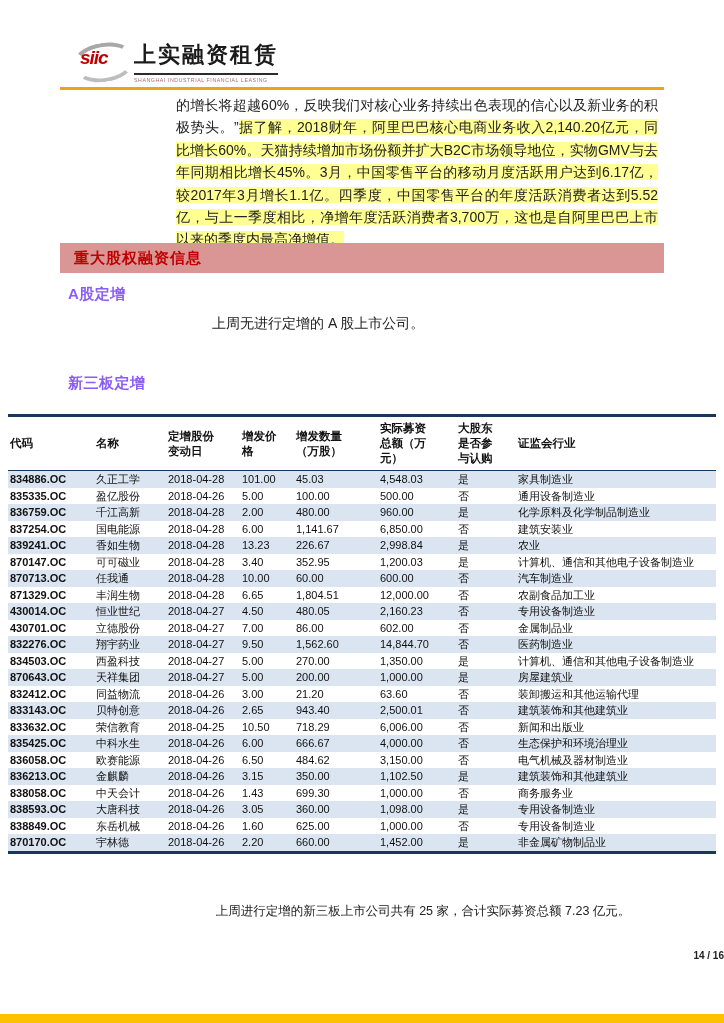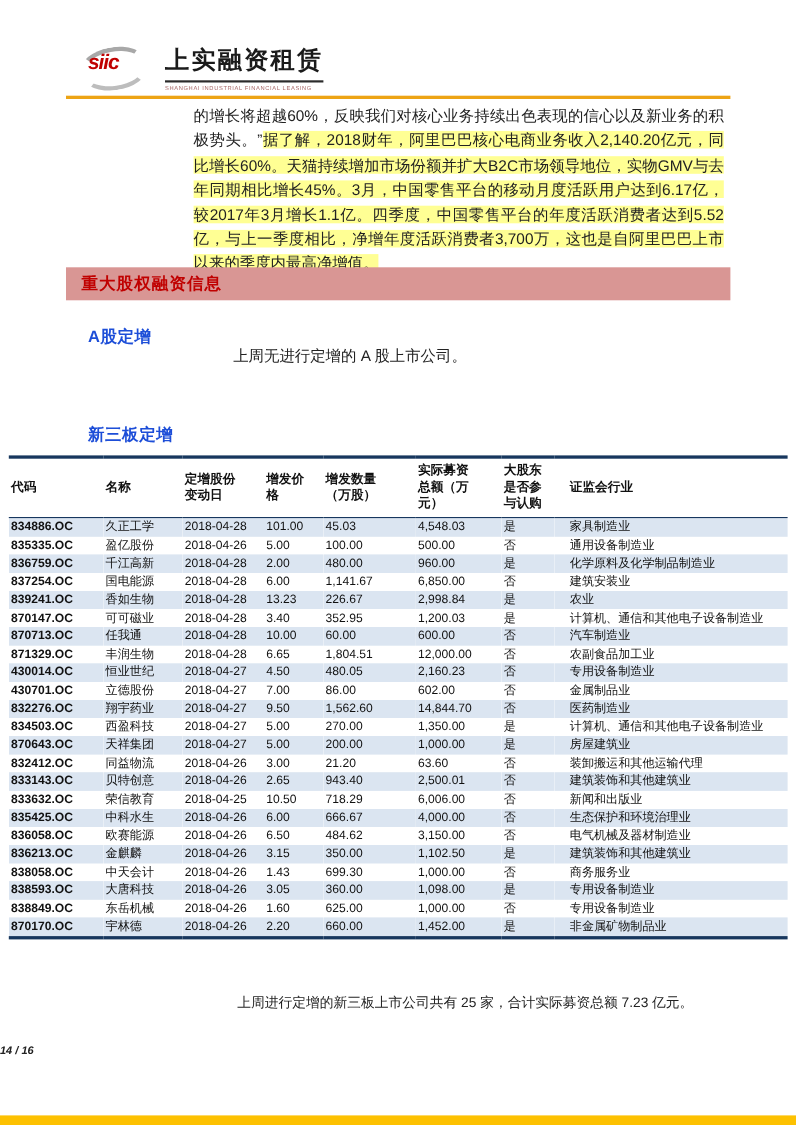--- a/index.html
+++ b/index.html
@@ -2,60 +2,60 @@
 <html style="--banner-bg: #d99694; --banner-text: #c00000; --table-border: #17375e; --row-shade: #dbe5f1; --gold-rule: #eda414; --gold-bar: #fdc101; --logo-red: #c00000; --highlight: #ffff94;"><head>
 <meta charset="utf-8">
 <style>
   html,body{margin:0;padding:0;background:#ffffff;}
   .page{
     position:relative;width:724px;height:1023px;background:#fff;
     font-family:"Liberation Sans","DejaVu Sans",sans-serif;color:#1a1a1a;
     overflow:hidden;outline:1px solid #e3e3e3;margin:0 auto;
   }
   
-  .logo-row{position:absolute;left:72px;top:40px;display:flex;align-items:flex-start;gap:20px;}
+  .logo-row{position:absolute;left:72px;top:40px;display:flex;align-items:flex-start;gap:4px;}
   .logo-mark{position:relative;width:58px;height:36px;}
   .swoosh{position:absolute;border:4px solid transparent;border-radius:50%;}
   .swoosh.s1{left:1px;top:3px;width:52px;height:26px;border-top-color:#a8a8a8;transform:rotate(-10deg);}
   .swoosh.s2{left:3px;top:10px;width:50px;height:24px;border-bottom-color:#bdbdbd;transform:rotate(-8deg);}
   .siic{position:absolute;left:8px;top:7px;font-style:italic;font-weight:bold;font-size:19px;
         color:var(--logo-red,#c00000);letter-spacing:-1px;}
   .logo-cn{display:inline-block;font-size:22px;font-weight:bold;letter-spacing:2px;color:#1a1a1a;
            border-bottom:2px solid #2b2b2b;padding-bottom:3px;}
   .logo-en{font-size:9px;color:#a96a6a;letter-spacing:1px;white-space:nowrap;
            transform:scale(0.58);transform-origin:left top;margin-top:2px;}
   .top-rule{position:absolute;left:60px;top:87px;width:604px;height:3px;background:var(--gold-rule,#eda414);}
   
   .intro{position:absolute;left:176px;top:94px;width:482px;margin:0;
          font-size:14px;line-height:22.4px;text-align:justify;color:#222;}
   .intro mark{background:var(--highlight,#ffff94);color:inherit;padding:0;}
   
   .banner{position:absolute;left:60px;top:243px;width:604px;height:30px;background:var(--banner-bg,#d99694);
           display:flex;align-items:center;}
   .banner span{font-size:15px;font-weight:bold;color:var(--banner-text,#c00000);margin-left:14px;letter-spacing:1px;}
-  h2.sec{position:absolute;left:68px;margin:12px;font-size:15px;font-weight:bold;color:#1d4ed8;letter-spacing:0.5px;}
+  h2.sec{position:absolute;left:68px;margin:0;font-size:15px;font-weight:bold;color:#8b5cf6;letter-spacing:0.5px;}
   #h-ashare{top:285px;}
   #h-neeq{top:374px;}
   .indent-body{position:absolute;left:176px;top:315px;margin:0;font-size:14px;text-indent:36px;color:#222;}
   
   .neeq-table{position:absolute;left:8px;top:414px;width:708px;border-collapse:collapse;table-layout:fixed;
               border-top:3px solid var(--table-border,#17375e);border-bottom:3px solid var(--table-border,#17375e);}
   .neeq-table th{font-size:11.5px;font-weight:bold;text-align:left;vertical-align:middle;
                  white-space:pre-line;line-height:15px;padding:4px 2px;color:#111;
                  border-bottom:1.5px solid var(--table-border,#17375e);}
   .neeq-table td{font-size:11px;height:16.5px;line-height:16.5px;padding:0 2px;white-space:nowrap;
                  overflow:hidden;color:#111;vertical-align:middle;}
   .neeq-table td:nth-child(1){font-weight:bold;}
   .neeq-table td:nth-child(8),.neeq-table th:nth-child(8){padding-left:14px;}
   .neeq-table tbody tr:nth-child(odd){background:var(--row-shade,#dbe5f1);}
   
   .summary{position:absolute;left:0;top:887px;width:724px;margin:16px;box-sizing:border-box;
            padding-left:90px;text-align:center;font-size:12.5px;color:#222;}
-  .page-number{position:absolute;left:0;top:950px;width:724px;text-align:left;
-               font-size:10px;font-weight:bold;color:#222;font-style:italic;}
+  .page-number{position:absolute;left:0;top:950px;width:724px;text-align:right;
+               font-size:10px;font-weight:bold;color:#222;}
   .bottom-bar{position:absolute;left:0;bottom:0;width:724px;height:9px;background:var(--gold-bar,#fdc101);}
 </style>
 </head>
 <body>
 
 <div class="page">
 
   <header class="logo-row">
     <div class="logo-mark">
       <span class="swoosh s1"></span>

